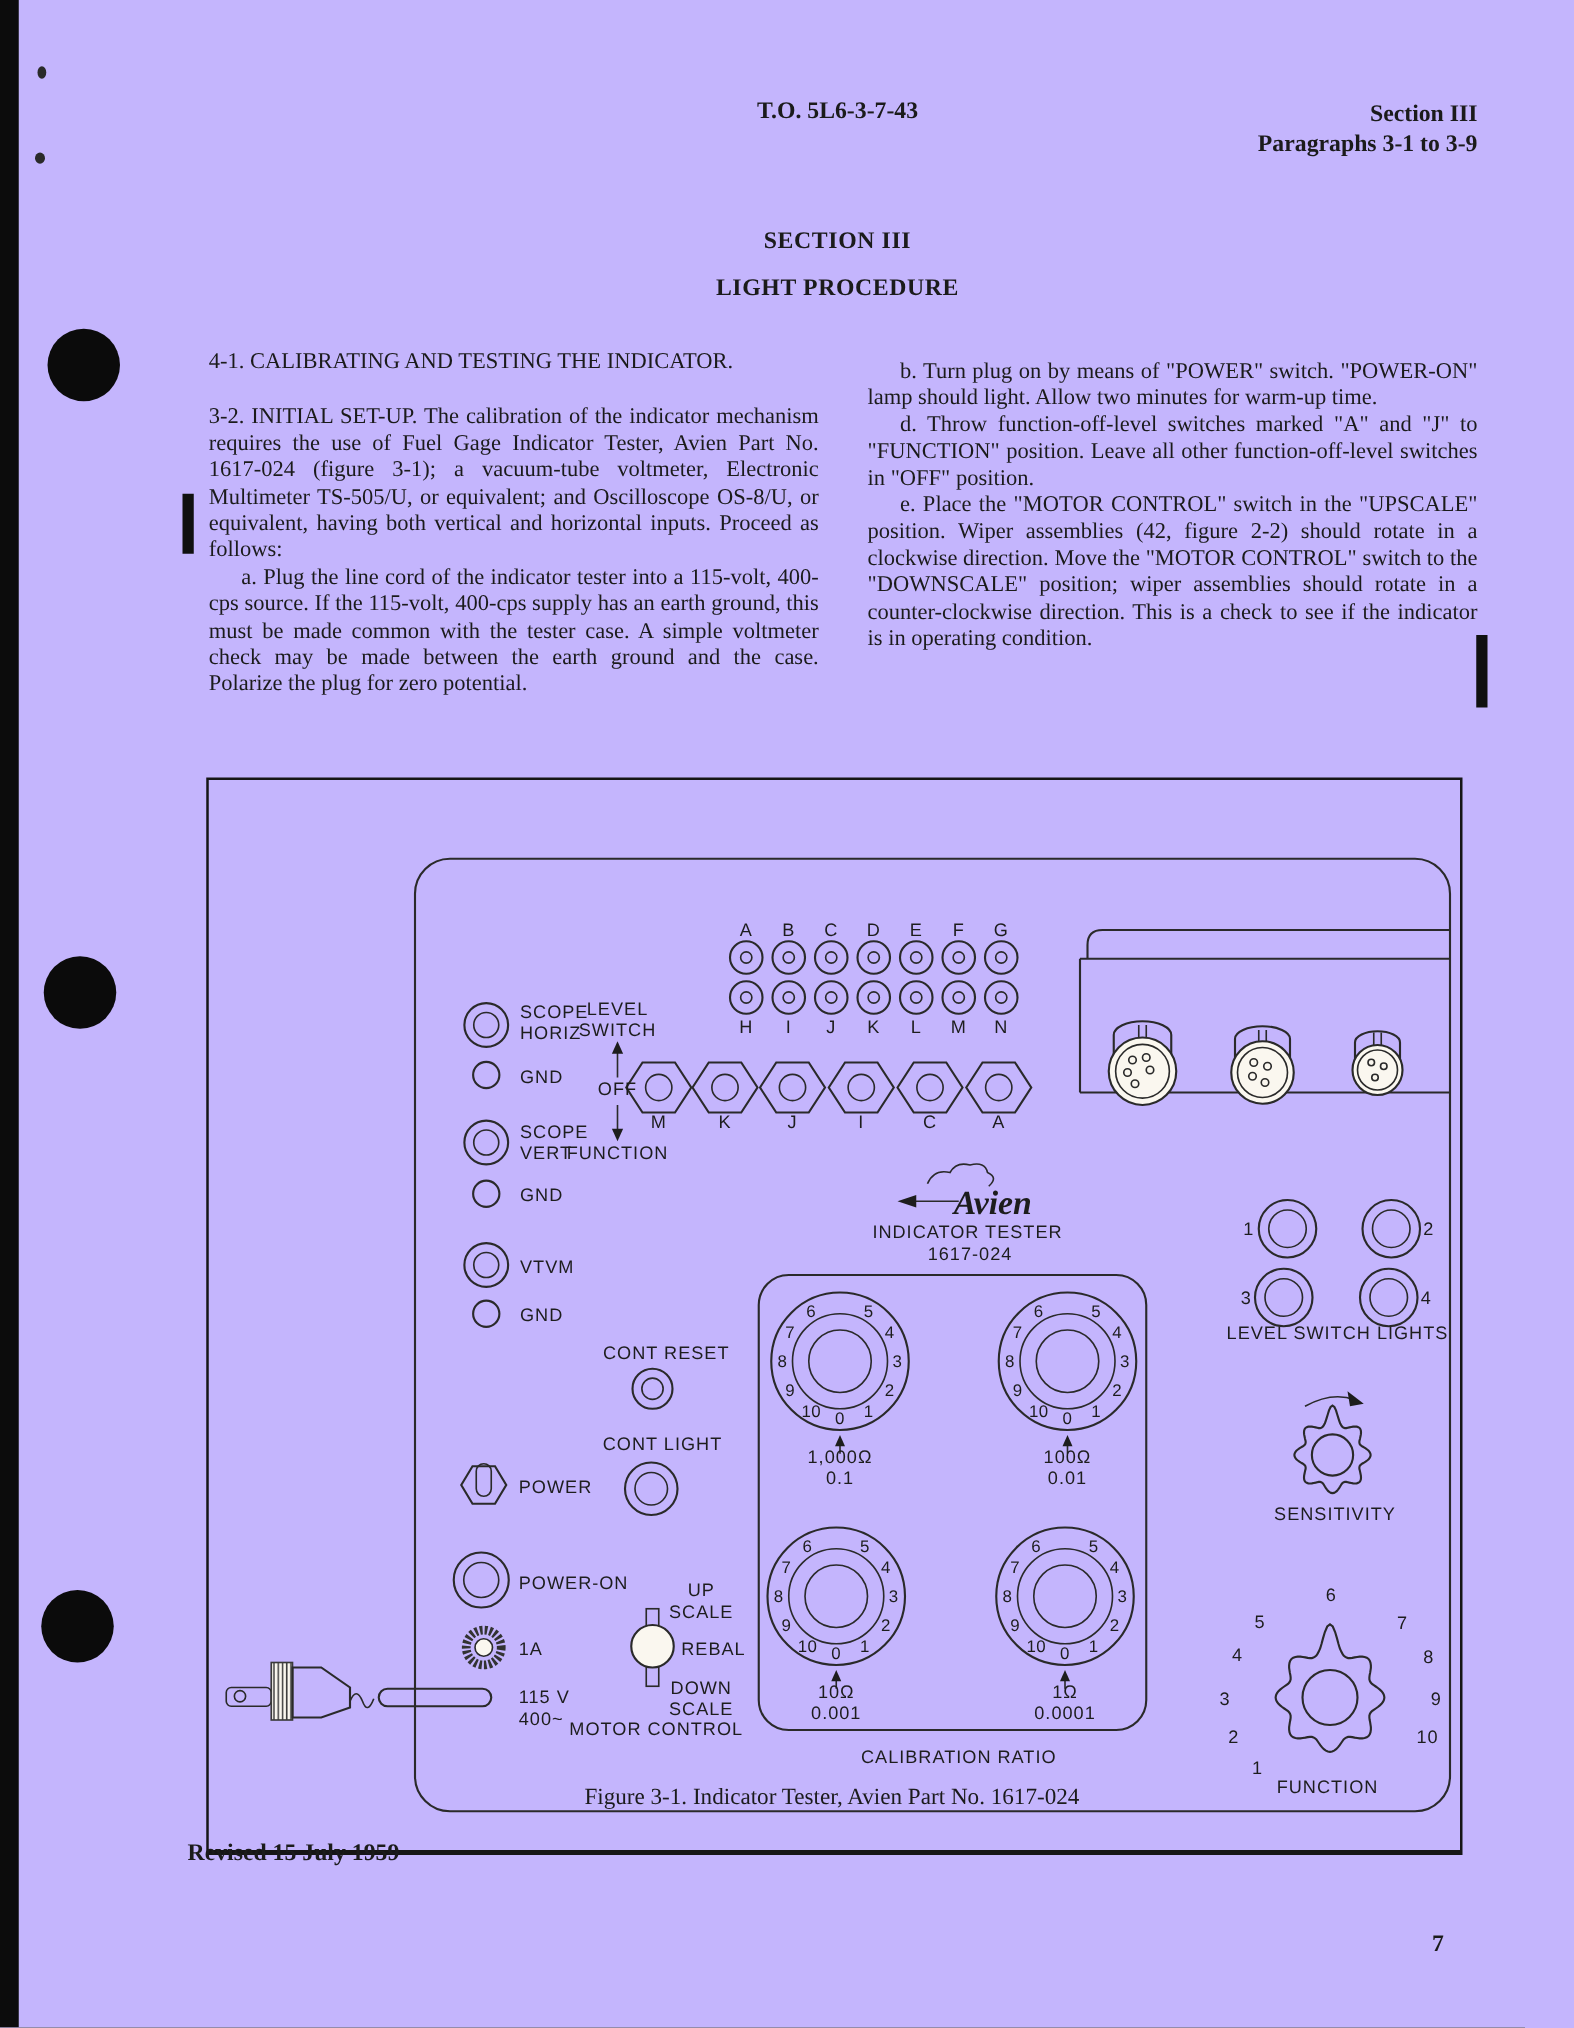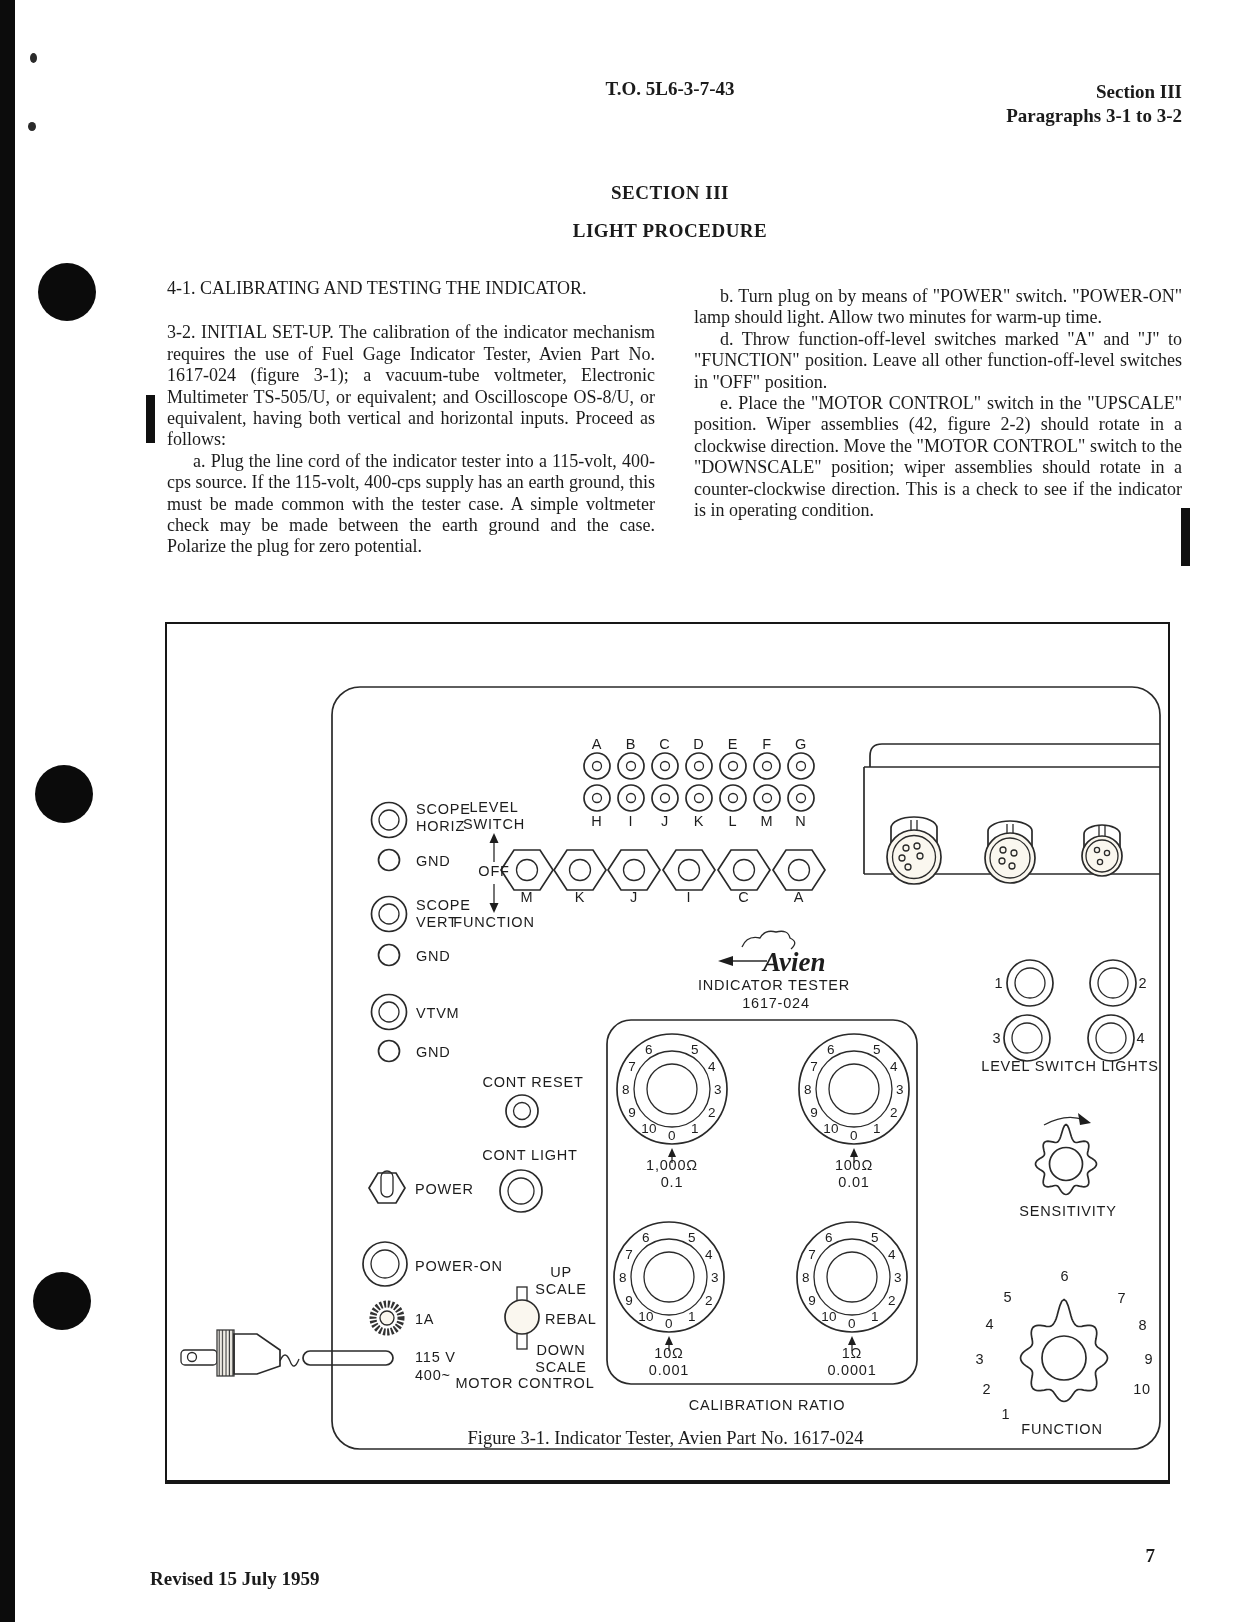--- a/index.html
+++ b/index.html
@@ -1,16 +1,16 @@
 <!DOCTYPE html>
 <html><head>
 <meta charset="utf-8">
 <style>
   html,body{margin:0;padding:0;background:#6e6e6e;}
-  .page{position:relative;width:1259px;height:1622px;background:#ffffff;
+  .page{position:relative;width:1259px;height:1622px;background:#c4b5fd;
         font-family:"Liberation Serif",serif;color:#1b1b1b;overflow:hidden;}
   .spine{position:absolute;left:0;top:0;width:15px;height:1622px;background:#0c0c0c;}
   .hole{position:absolute;width:58px;height:58px;border-radius:50%;background:#0b0b0b;}
   .hole1{left:38px;top:263px}.hole2{left:35px;top:765px}.hole3{left:33px;top:1272px}
   .speck{position:absolute;background:#2a2a2a;border-radius:50%;}
   .sp1{left:30px;top:53px;width:7px;height:10px}
   .sp2{left:28px;top:122px;width:8px;height:9px}
   .hdr-to{position:absolute;left:170px;top:78px;width:1000px;text-align:center;
           font-weight:bold;font-size:19px;}
   .hdr-right{position:absolute;right:77px;top:80px;text-align:right;font-weight:bold;
@@ -25,21 +25,21 @@
   .col-right{left:694px;top:286px;}
   .heading31{margin-bottom:23px !important;text-align:left !important;}
   .p-indent{text-indent:26px;}
   .cbar{position:absolute;width:9px;background:#101010;}
   .cbar-l{left:146px;top:395px;height:48px;}
   .cbar-r{left:1181px;top:508px;height:58px;}
   .figure-box{position:absolute;left:165px;top:622px;width:1001px;height:856px;
           border:2px solid #161616;border-bottom-width:4px;box-sizing:content-box;}
   .figure-box svg{position:absolute;left:0;top:0;width:1001px;height:856px;}
   .caption{position:absolute;left:165px;top:1428px;width:1001px;text-align:center;font-size:18.5px;}
-  .revised{position:absolute;left:150px;top:1568px;font-weight:bold;font-size:19px;}
+  .revised{position:absolute;left:150px;top:1472px;font-weight:bold;font-size:19px;}
   .pagenum{position:absolute;left:1095px;top:1545px;width:60px;text-align:right;
           font-weight:bold;font-size:19px;}
   
   .ln{fill:none;stroke:#2a2a2a;stroke-width:1.7px;}
   .thin{stroke-width:1.3px;}
   .paper{fill:#faf7ef;}
   .ink{fill:#1d1d1d;stroke:none;}
   svg text{fill:#1d1d1d;stroke:none;font-family:"Liberation Sans",sans-serif;
            font-size:14.5px;letter-spacing:.8px;}
   svg text.tc{text-anchor:middle;}
@@ -55,21 +55,21 @@
   <div class="spine"></div>
   <div class="hole hole1"></div>
   <div class="hole hole2"></div>
   <div class="hole hole3"></div>
   <div class="speck sp1"></div>
   <div class="speck sp2"></div>
 
   <div class="hdr-to">T.O. 5L6-3-7-43</div>
   <div class="hdr-right">
     <div>Section III</div>
-    <div>Paragraphs 3-1 to 3-2</div>
+    <div>Paragraphs 3-1 to 3-9</div>
   </div>
 
   <div class="sec-line1">SECTION III</div>
   <div class="sec-line2">LIGHT PROCEDURE</div>
 
   <div class="col col-left">
     <p class="heading31">4-1. CALIBRATING AND TESTING THE INDICATOR.</p>
     <p>3-2.  INITIAL SET-UP.  The calibration of the indicator mechanism requires the use of Fuel Gage Indicator Tester, Avien Part No. 1617-024 (figure 3-1); a vacuum-tube voltmeter, Electronic Multimeter TS-505/U, or equivalent; and Oscilloscope OS-8/U, or equivalent, having both vertical and horizontal inputs.  Proceed as follows:</p>
     <p class="p-indent">a.  Plug the line cord of the indicator tester into a 115-volt, 400-cps source.  If the 115-volt, 400-cps supply has an earth ground, this must be made common with the tester case.  A simple voltmeter check may be made between the earth ground and the case. Polarize the plug for zero potential.</p>
   </div>

